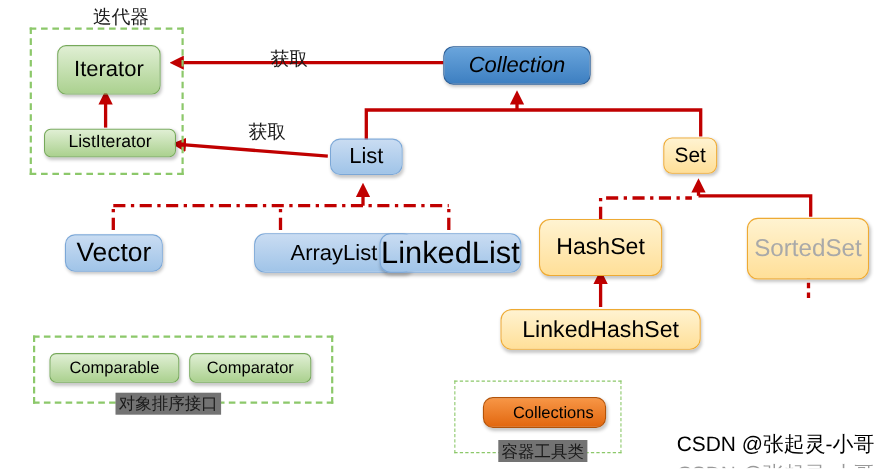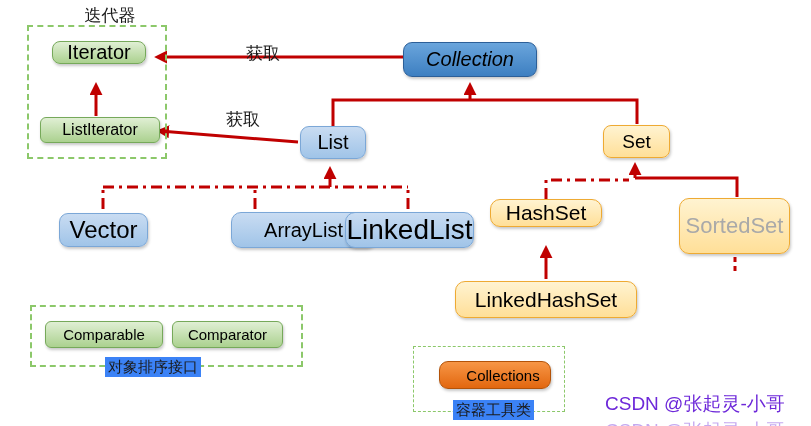--- a/index.html
+++ b/index.html
@@ -17,24 +17,24 @@
   .bluedk { background: linear-gradient(#6aa5dc, #3d7fc1); border: 1px solid #2c5f98; border-radius: 9px; font-style: italic; }
   .blue   { background: linear-gradient(#c9dcf2, #a0c4e8); border: 1px solid #7ba7d7; border-radius: 9px; }
   .yellow { background: linear-gradient(#fff3d1, #ffdf98); border: 1px solid #eeaa33; border-radius: 10px; }
   .orange { background: linear-gradient(#f79646, #e2670f); border: 1px solid #b35309; border-radius: 9px; }
   .group-box { position: absolute; border: 2px dashed #8cc86a; background: transparent; box-shadow: none; }
   .group-box.fine { border-width: 1px; }
   .lbl {
     position: absolute; display: flex; align-items: center; justify-content: center;
     color: #1a1a1a; white-space: nowrap;
   }
-  .lbl.on-white { background: #3b82f6; padding: 0 3px; }
+  .lbl.on-white { background: #737373; padding: 0 3px; }
   .gray-text { color: #a9a9a9; }
   .watermark {
-    position: absolute; color: #6d28d9; text-align: left; white-space: nowrap;
+    position: absolute; color: #000000; text-align: center; white-space: nowrap;
   }
   .watermark.partial { overflow: hidden; opacity: 0.4; }
 </style>
 </head>
 <body>
 
 <div class="canvas">
 
   <svg class="wires" viewBox="0 0 811 426">
     <defs>
@@ -66,35 +66,35 @@
 
       <path d="M546 279 L546 249" marker-end="url(#ah)"></path>
 
       <path stroke-dasharray="5 4" d="M735 271 L735 250"></path>
       <path d="M728 252 L735 241 L742 252"></path>
     </g>
   </svg>
 
   <div class="group-box" style="left:27px; top:25px; width:140px; height:134px;"></div>
   <div class="lbl" style="left:58px; top:4px; width:104px; height:22px; font-size:17px;">迭代器</div>
-  <div class="node green" style="left:52px; top:41px; width:94px; height:23px; font-size:20px;">Iterator</div>
+  <div class="node green" style="left:52px; top:41px; width:94px; height:45px; font-size:20px;">Iterator</div>
   <div class="node green" style="left:40px; top:117px; width:120px; height:26px; font-size:16px; border-radius:6px;">ListIterator</div>
 
   <div class="node bluedk" style="left:403px; top:42px; width:134px; height:35px; font-size:20px;">Collection</div>
   <div class="node blue" style="left:300px; top:126px; width:66px; height:33px; font-size:20px;">List</div>
-  <div class="node yellow" style="left:603px; top:125px; width:67px; height:33px; font-size:19px; border-radius:8px;">Set</div>
+  <div class="node yellow" style="left:603px; top:125px; width:49px; height:33px; font-size:19px; border-radius:8px;">Set</div>
 
   <div class="lbl" style="left:238px; top:42px; width:50px; height:22px; font-size:17px;">获取</div>
   <div class="lbl" style="left:218px; top:108px; width:50px; height:22px; font-size:17px;">获取</div>
 
   <div class="node blue" style="left:59px; top:213px; width:89px; height:34px; font-size:24px;">Vector</div>
   <div class="node blue" style="left:183px; top:212px; width:145px; height:36px; font-size:20px; border-radius:10px;margin-left:48px;">ArrayList</div>
   <div class="node blue" style="left:345px; top:212px; width:129px; height:36px; font-size:28px; border-radius:10px;">LinkedList</div>
 
-  <div class="node yellow" style="left:490px; top:199px; width:112px; height:28px; font-size:21px;">HashSet</div>
+  <div class="node yellow" style="left:490px; top:199px; width:112px; height:52px; font-size:21px;">HashSet</div>
   <div class="node yellow gray-text" style="left:679px; top:198px; width:111px; height:56px; font-size:22px;">SortedSet</div>
   <div class="node yellow" style="left:455px; top:281px; width:182px; height:37px; font-size:21px;">LinkedHashSet</div>
 
   <div class="group-box" style="left:30px; top:305px; width:273px; height:62px;"></div>
   <div class="node green" style="left:45px; top:321px; width:118px; height:27px; font-size:15px; border-radius:6px;">Comparable</div>
   <div class="node green" style="left:172px; top:321px; width:111px; height:27px; font-size:15px; border-radius:6px;">Comparator</div>
   <div class="lbl on-white" style="left:105px; top:357px; height:20px; font-size:15px;">对象排序接口</div>
 
   <div class="group-box fine" style="left:413px; top:346px; width:152px; height:66px;"></div>
   <div class="node orange" style="left:439px; top:361px; width:112px; height:28px; font-size:15px;padding-left:16px;">Collections</div>

